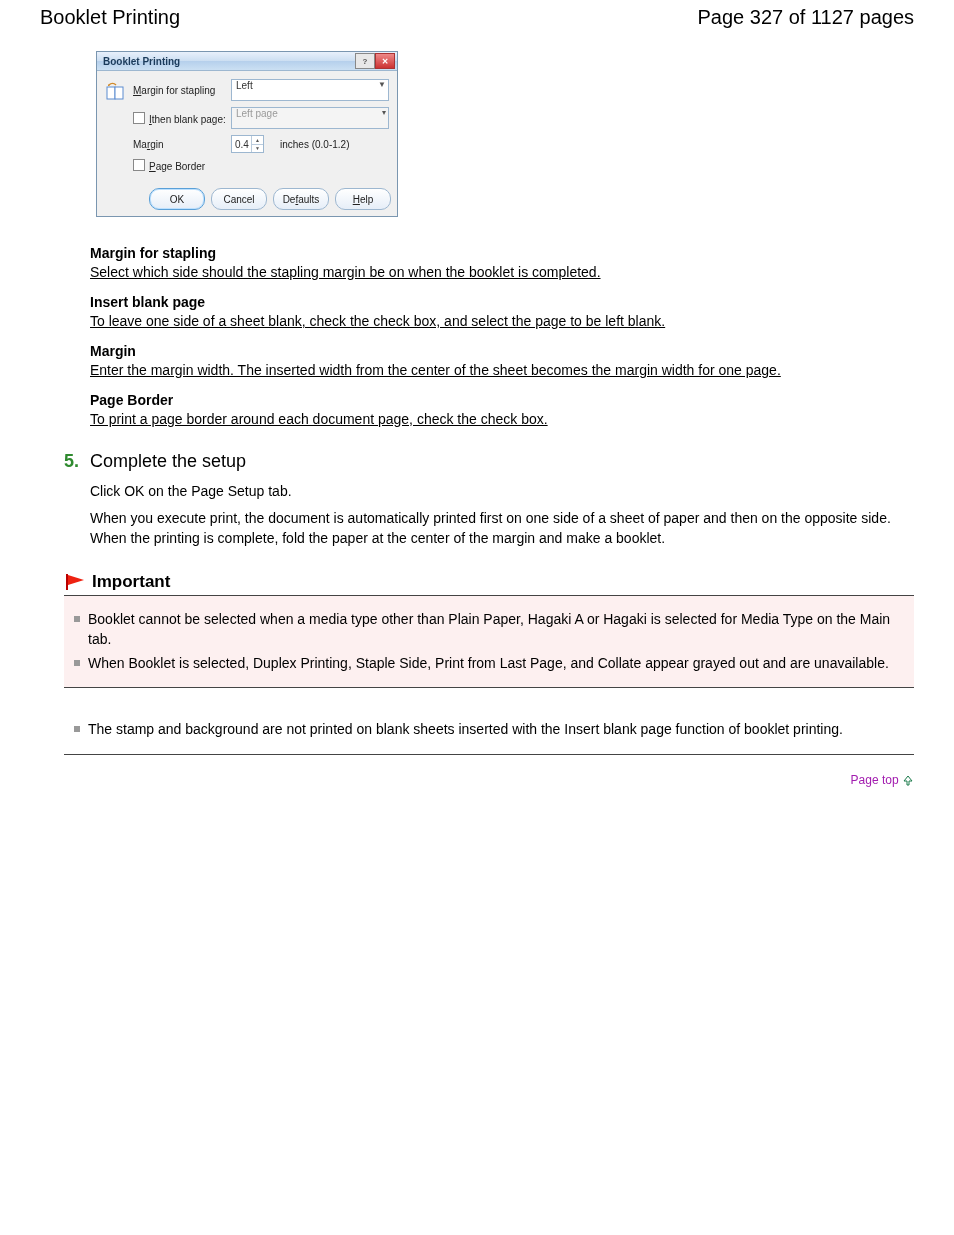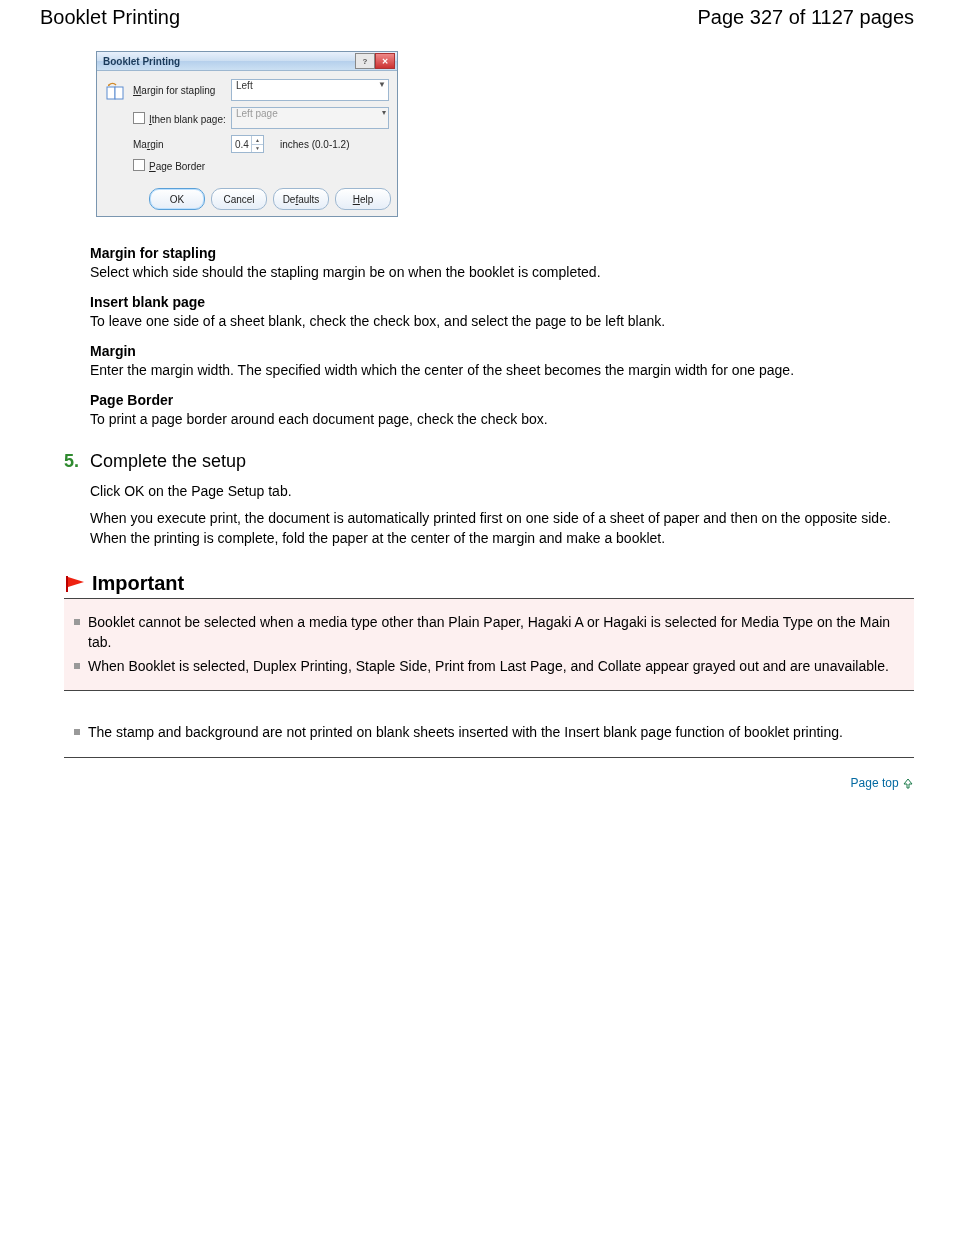--- a/index.html
+++ b/index.html
@@ -102,46 +102,46 @@
   .spin-btns div:last-child{border-bottom:none;}
   .dialog-actions{
     display:flex;justify-content:space-between;padding:8px 6px 6px;
   }
   .btnrow{display:flex;gap:6px;}
   .dlg-btn{
     min-width:54px;height:20px;border:1px solid #9db7d0;border-radius:10px;background:linear-gradient(#fff,#e6eef8);display:flex;align-items:center;justify-content:center;font-size:10px;
   }
   .dlg-btn.ok{border:1px solid #5aa0d8;box-shadow:0 0 0 1px #bde1ff inset;}
   .term { font-weight: bold; margin-top: 12px; }
-  .def { margin-top: 2px; line-height:1.35; }
+  .def { margin-top: 2px; line-height:1.35;text-decoration:underline; }
   .def-block { margin-bottom: 10px; }
   .step-row{display:flex;align-items:baseline;margin-top:22px;margin-left:-26px;}
   .stepnum{color:#2f8a2f;font-weight:bold;font-size:18px;width:26px;}
   .steptitle{font-size:18px;}
   .stepbody{margin-top:10px;line-height:1.4;}
   .section-important {
     margin-top: 24px;
     margin-left:-26px;
   }
   .sect-head{
     display:flex;align-items:center;border-bottom:1px solid #444;padding-bottom:3px;
   }
   .flag-icon{width:24px;height:18px;margin-right:4px;}
-  .sect-title{font-weight:bold;font-size:20px;}
+  .sect-title{font-weight:bold;font-size:17px;}
   .important-box{
     background:#fdf0f0;padding:8px 6px 8px 6px;margin-top:0;border-bottom:1px solid #444;
   }
   .note-section{margin-top:20px;margin-left:-26px;}
   .note-icon{width:26px;height:18px;margin-right:4px;}
   ul.sq{list-style:none;padding-left:18px;margin:6px 0;}
   ul.sq li{position:relative;margin-bottom:4px;line-height:1.4;}
   ul.sq li::before{content:"";position:absolute;left:-14px;top:6px;width:6px;height:6px;background:#999;}
   .note-box{padding:6px 6px 8px 6px;border-bottom:1px solid #444;}
   .pagetop{
-    text-align:right;margin-top:18px;font-size:12px;color:#0369a1;
+    text-align:right;margin-top:18px;font-size:12px;color:#a21caf;
   }
   .pagetop .arrowup{display:inline-block;width:12px;height:12px;vertical-align:-2px;}
 </style>
 </head>
 <body>
 
 <div class="page-header">
   <div>Booklet Printing</div>
   <div>Page 327 of 1127 pages</div>
 </div>
@@ -216,21 +216,21 @@
   <div class="def-block">
     <div class="term">Margin for stapling</div>
     <div class="def">Select which side should the stapling margin be on when the booklet is completed.</div>
   </div>
   <div class="def-block">
     <div class="term">Insert blank page</div>
     <div class="def">To leave one side of a sheet blank, check the check box, and select the page to be left blank.</div>
   </div>
   <div class="def-block">
     <div class="term">Margin</div>
-    <div class="def">Enter the margin width. The specified width which the center of the sheet becomes the margin width for one page.</div>
+    <div class="def">Enter the margin width. The inserted width from the center of the sheet becomes the margin width for one page.</div>
   </div>
   <div class="def-block">
     <div class="term">Page Border</div>
     <div class="def">To print a page border around each document page, check the check box.</div>
   </div>
 
   <div class="step-row">
     <div class="stepnum">5.</div>
     <div class="steptitle">Complete the setup</div>
   </div>

